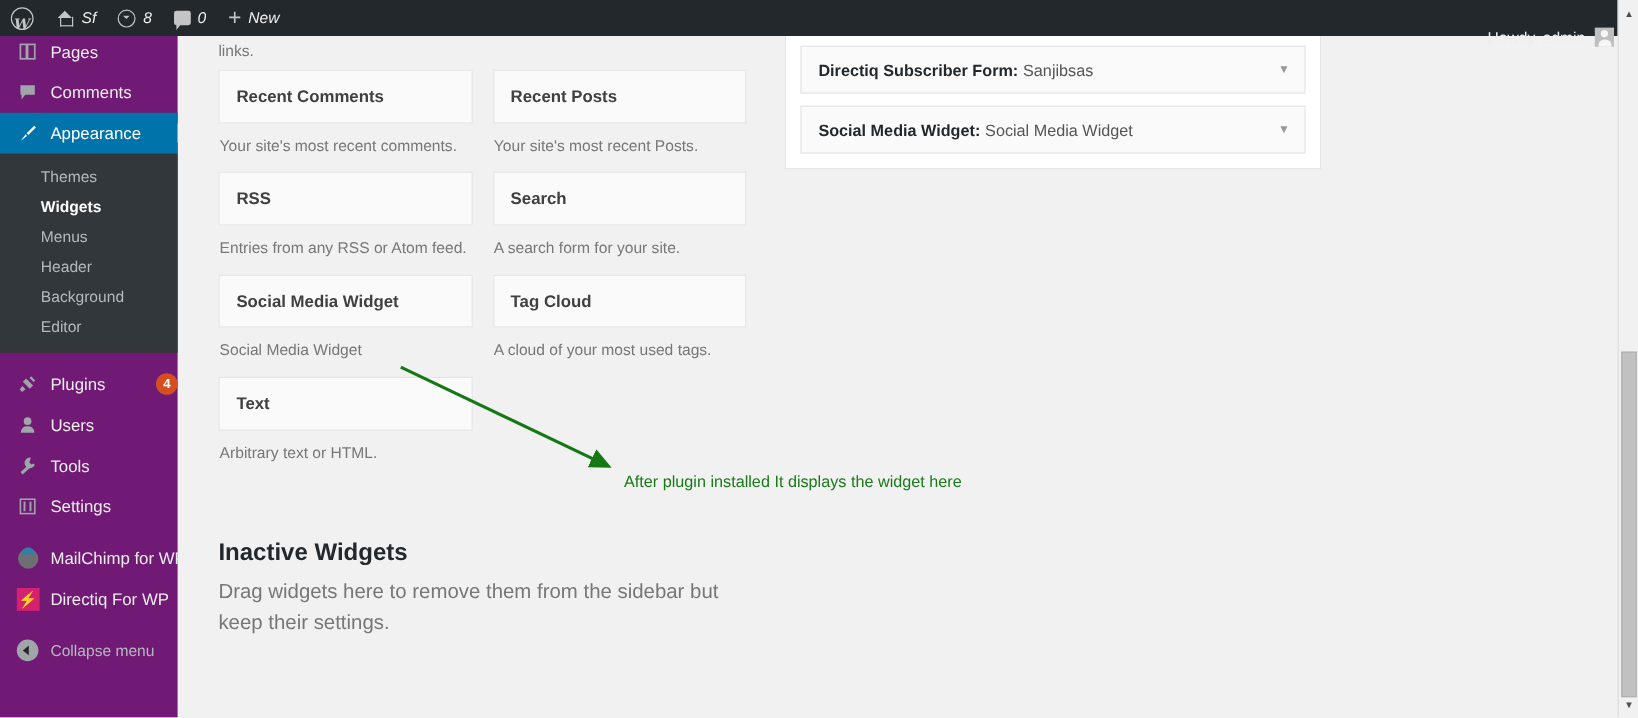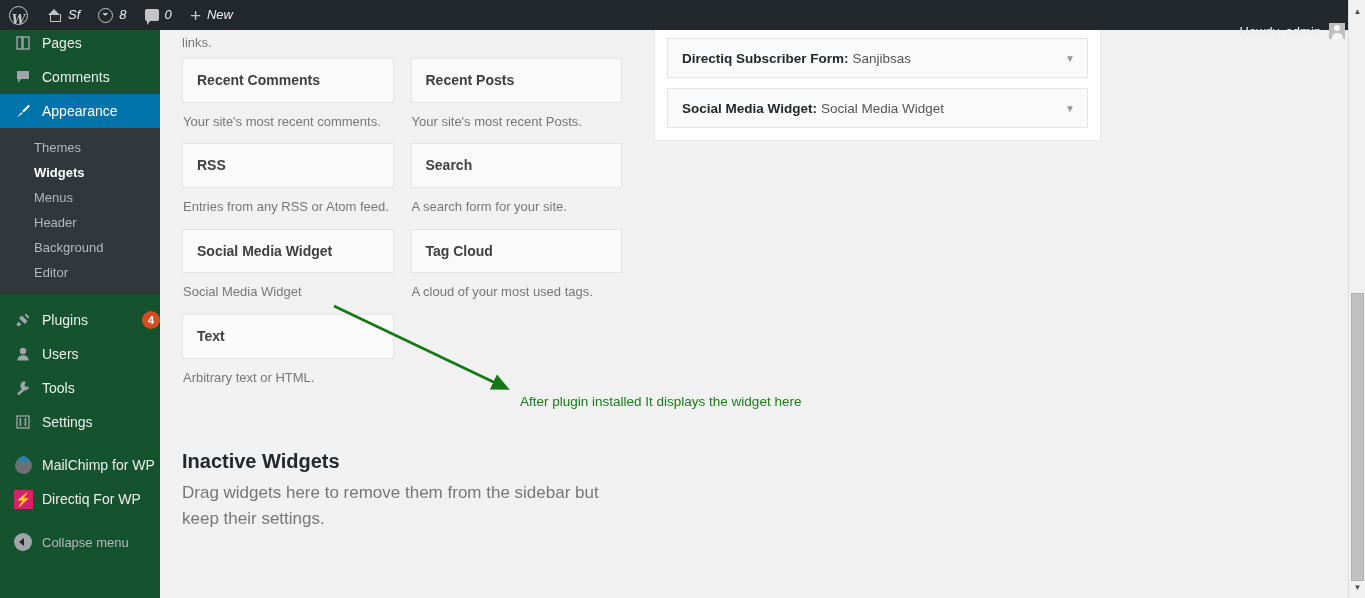--- a/index.html
+++ b/index.html
@@ -90,22 +90,22 @@
     width: 6px; height: 6px; border-radius: 50%; background: #f6f6f6;
   }
   .avatar::after {
     content: ""; position: absolute; left: 2.5px; top: 9.5px;
     width: 11px; height: 8px; border-radius: 5px 5px 0 0; background: #f6f6f6;
   }
 
   
   .sidebar {
     position: absolute; left: 0; top: 0;
-    width: 160px; height: 598px;
-    background: #14532d;
+    width: 148px; height: 598px;
+    background: #701a75;
     z-index: 30;
     padding-top: 26px;
   }
   .menu-top { display: flex; flex-direction: column; }
   .menu-item {
     display: flex; align-items: center;
     height: 34px; padding-left: 13px;
     color: #eee; font-size: 14px; cursor: pointer;
     position: relative; white-space: nowrap;
   }

